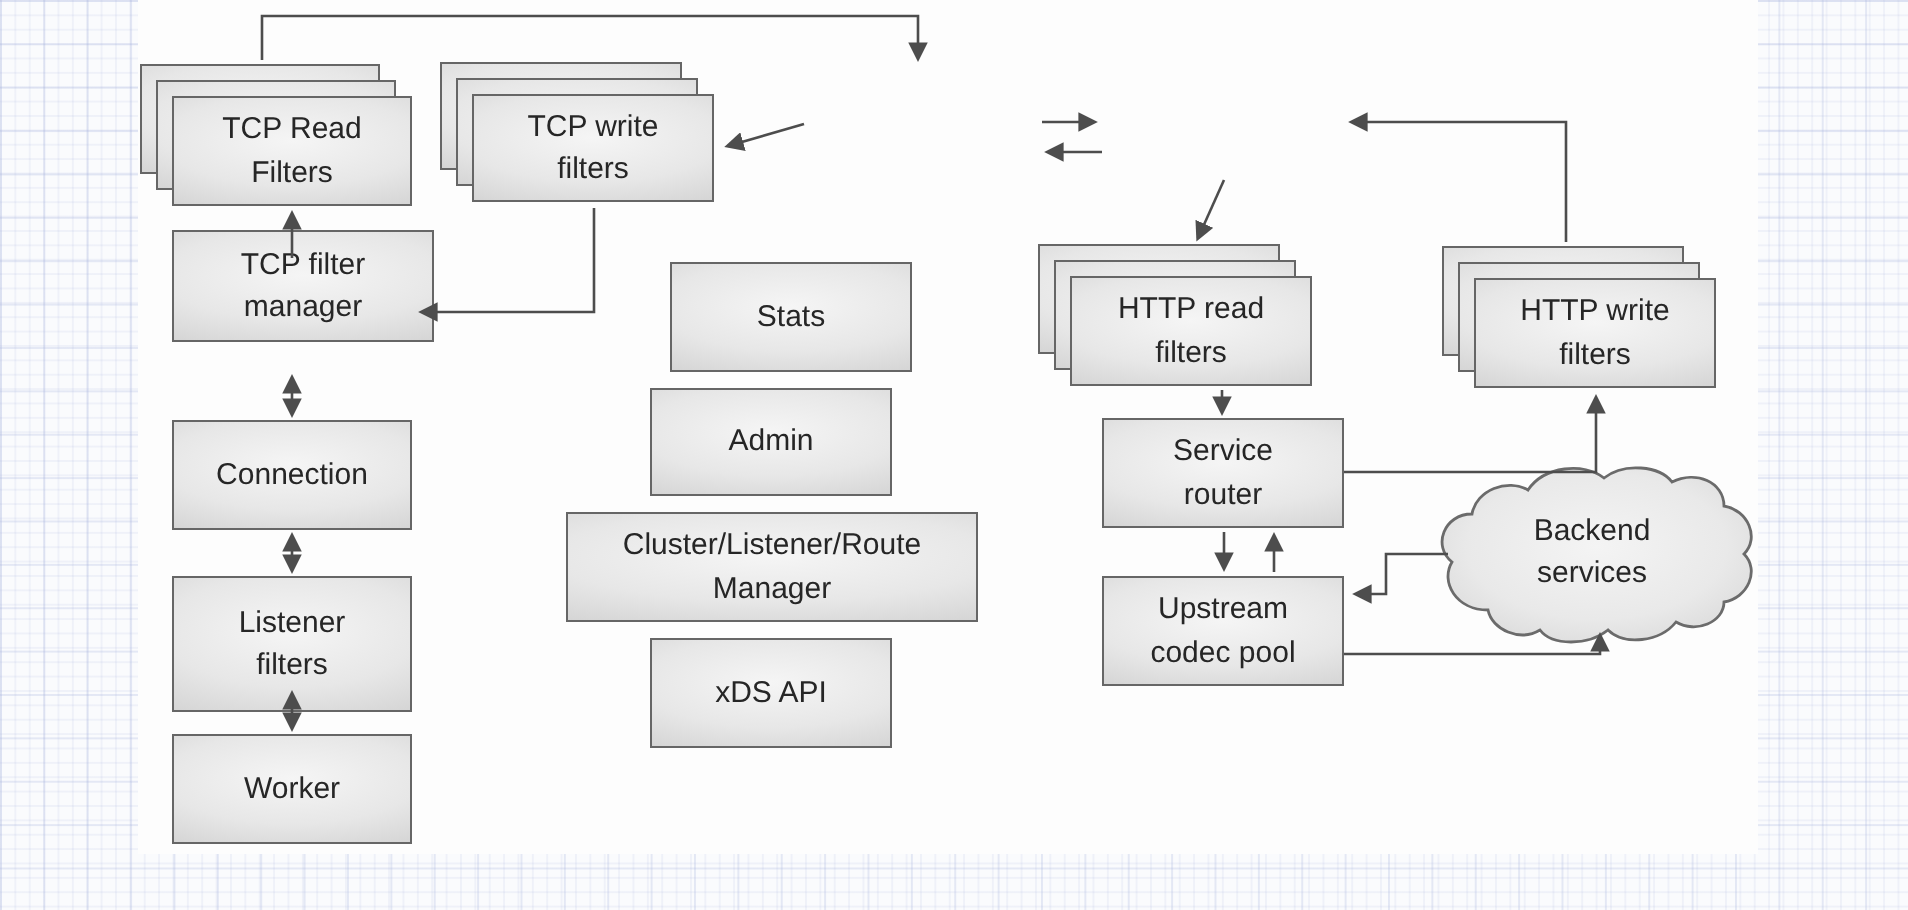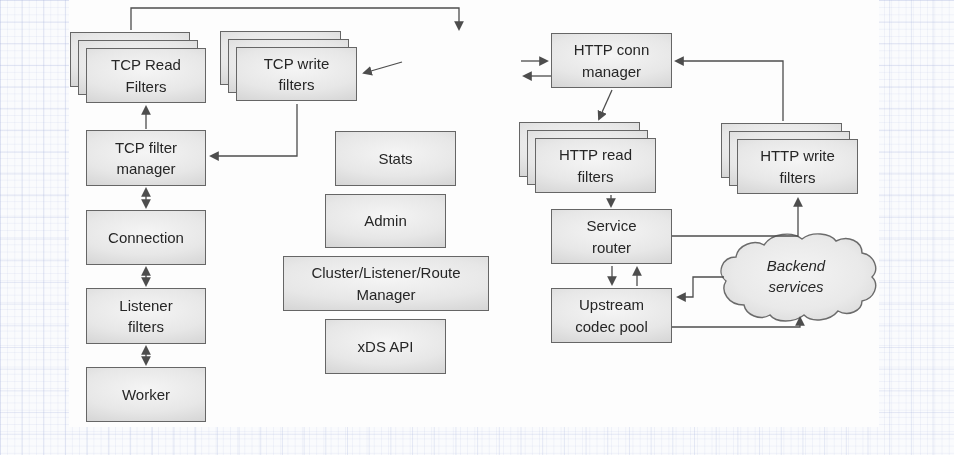--- a/index.html
+++ b/index.html
@@ -33,21 +33,21 @@
   .layer.l2{transform:translate(-16px,-16px);}
   .face{
     display:flex;align-items:center;justify-content:center;
     text-align:center;padding:0 14px;line-height:1.42;
   }
   #connectors{position:absolute;left:0;top:0;pointer-events:none;}
   #cloud-wrap{position:absolute;left:714px;top:231px;width:168px;height:92px;}
   #cloud-label{
     position:absolute;left:738px;top:250px;width:116px;height:52px;
     display:flex;flex-direction:column;align-items:center;justify-content:center;
-    font-size:15px;color:#262626;line-height:1.42;text-align:center;font-style:italic;
+    font-size:15px;color:#262626;line-height:1.42;text-align:center;
   }
 </style>
 </head>
 <body>
 
 <div id="stage">
   <div id="canvas"></div>
 
   <div class="node" style="left:86px;top:48px;width:120px;height:55px">
     <div class="layer l2"></div>
@@ -74,46 +74,41 @@
   </div>
 
   <div class="node" style="left:737px;top:139px;width:121px;height:55px">
     <div class="layer l2"></div>
     <div class="layer l1"></div>
     <div class="face">
         <span>HTTP write filters</span>
       </div>
   </div>
 
-  <div class="node" style="left:551px;top:33px;width:121px;height:55px">
-    <div class="face">
-        <span>HTTP conn manager</span>
-      </div>
-  </div>
   <div class="node" style="left:551px;top:209px;width:121px;height:55px">
     <div class="face">
         <span>Service router</span>
       </div>
   </div>
   <div class="node" style="left:551px;top:288px;width:121px;height:55px">
     <div class="face">
         <span>Upstream codec pool</span>
       </div>
   </div>
-  <div class="node" style="left:86px;top:130px;width:120px;height:56px">
+  <div class="node" style="left:86px;top:115px;width:131px;height:56px">
     <div class="face">
         <span>TCP filter manager</span>
       </div>
   </div>
   <div class="node" style="left:86px;top:210px;width:120px;height:55px">
     <div class="face">
         <span>Connection</span>
       </div>
   </div>
-  <div class="node" style="left:86px;top:288px;width:120px;height:56px">
+  <div class="node" style="left:86px;top:288px;width:120px;height:68px">
     <div class="face">
         <span>Listener filters</span>
       </div>
   </div>
   <div class="node" style="left:86px;top:367px;width:120px;height:55px">
     <div class="face">
         <span>Worker</span>
       </div>
   </div>
   <div class="node" style="left:335px;top:131px;width:121px;height:55px">

